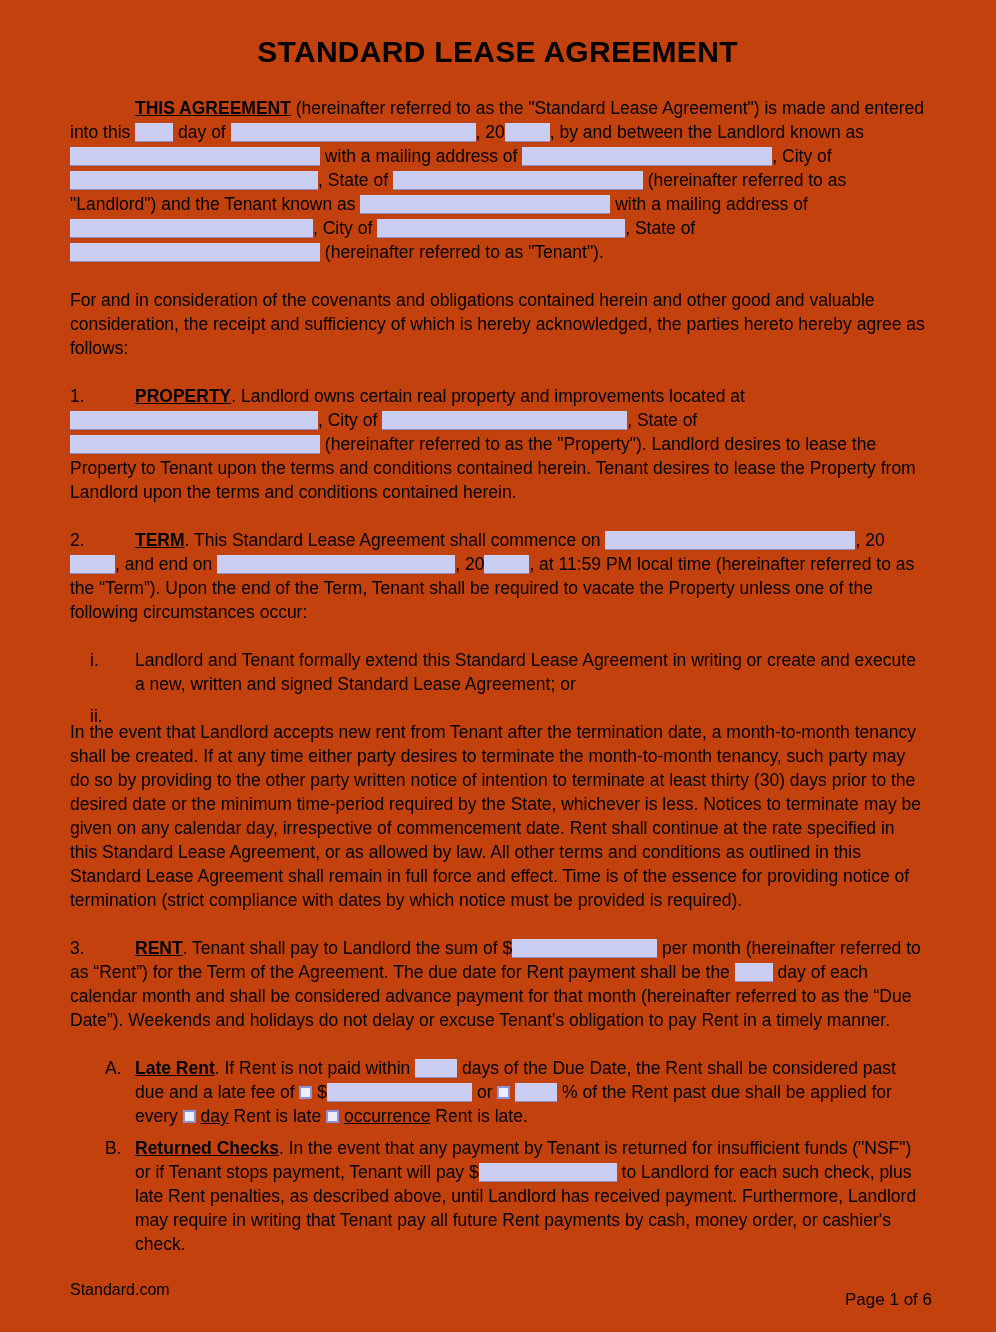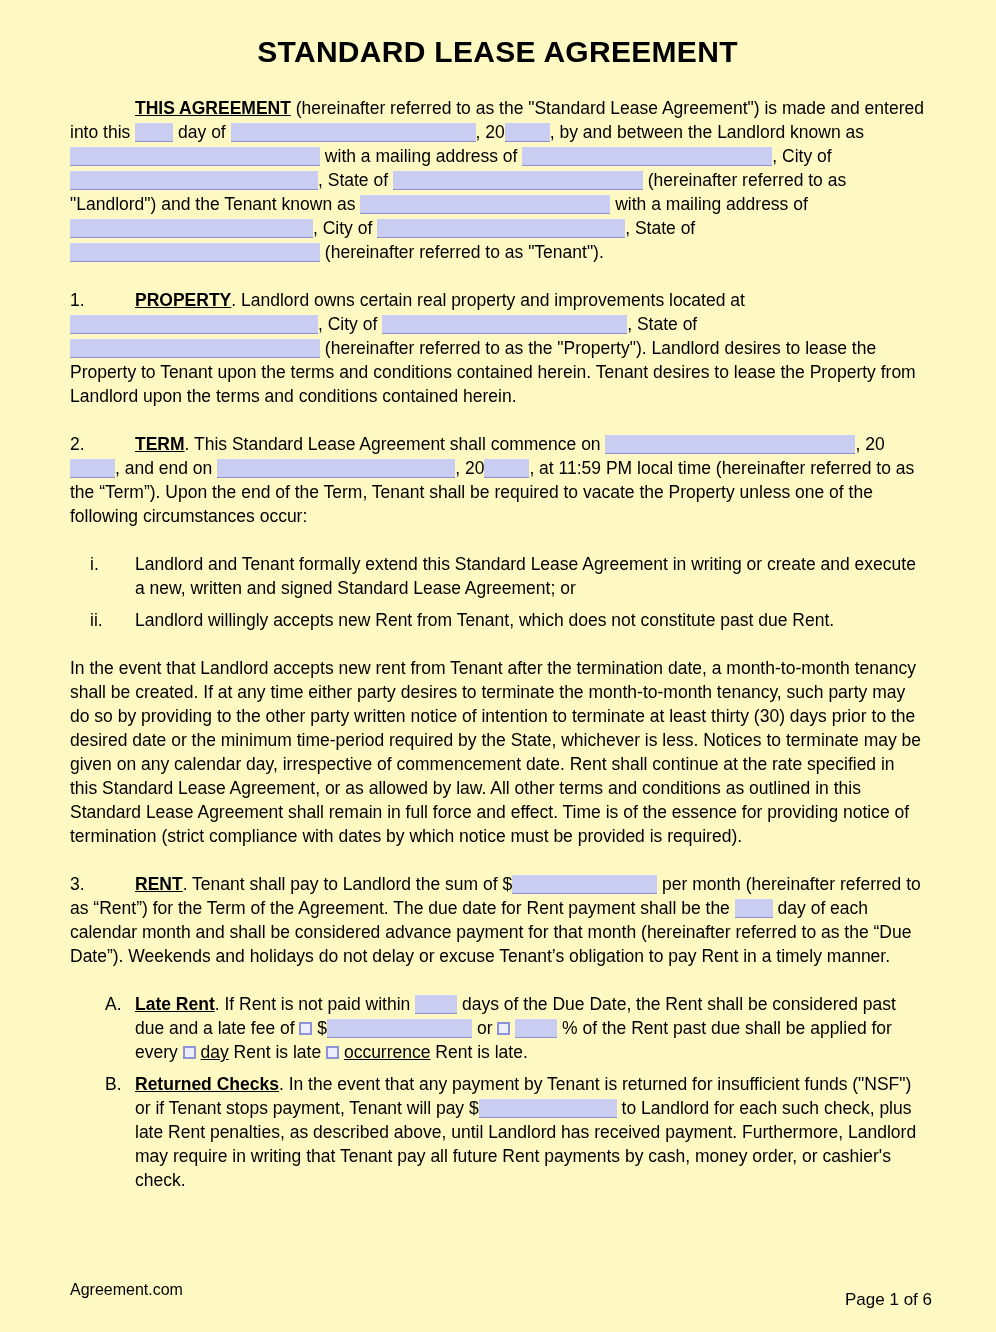--- a/index.html
+++ b/index.html
@@ -1,21 +1,21 @@
 <!DOCTYPE html>
 <html><head>
 <meta charset="utf-8">
 <style>
   * { margin: 0; padding: 0; box-sizing: border-box; }
   html, body { background: #ffffff; }
   .page {
     position: relative;
     width: 996px;
     height: 1332px;
-    background: #fef9c3;
+    background: #c2410c;
     font-family: "Liberation Sans", "DejaVu Sans", sans-serif;
     font-size: 17.5px;
     line-height: 24px;
     color: #000000;
     padding: 34px 71px 0 70px;
     overflow: hidden;
     margin: 0 auto;
   }
   .doc-title {
     text-align: center;
@@ -64,24 +64,25 @@
     font-size: 17px;
   }
 </style>
 </head>
 <body>
 
 <div class="page">
   <div class="doc-title">STANDARD LEASE AGREEMENT</div>
   <div class="doc-body">
       <div class="block paragraph indent-first"><b>THIS AGREEMENT</b><span> (hereinafter referred to as the "Standard Lease Agreement") is made and entered into this </span><span class="field" style="width: 38px;"></span><span> day of </span><span class="field" style="width: 245px;"></span><span>, 20</span><span class="field" style="width: 45px;"></span><span>, by and between the Landlord known as </span><span class="field" style="width: 250px;"></span><span> with a mailing address of </span><span class="field" style="width: 250px;"></span><span>, City of </span><span class="field" style="width: 248px;"></span><span>, State of </span><span class="field" style="width: 250px;"></span><span> (hereinafter referred to as "Landlord") and the Tenant known as </span><span class="field" style="width: 250px;"></span><span> with a mailing address of </span><span class="field" style="width: 243px;"></span><span>, City of </span><span class="field" style="width: 248px;"></span><span>, State of </span><span class="field" style="width: 250px;"></span><span> (hereinafter referred to as "Tenant").</span></div>
+      <div class="block paragraph"><span>For and in consideration of the covenants and obligations contained herein and other good and valuable consideration, the receipt and sufficiency of which is hereby acknowledged, the parties hereto hereby agree as follows:</span></div>
       <div class="block section"><span class="sec-num">1.</span><b>PROPERTY</b><span>. Landlord owns certain real property and improvements located at </span><span class="field" style="width: 248px;"></span><span>, City of </span><span class="field" style="width: 245px;"></span><span>, State of </span><span class="field" style="width: 250px;"></span><span> (hereinafter referred to as the "Property"). Landlord desires to lease the Property to Tenant upon the terms and conditions contained herein. Tenant desires to lease the Property from Landlord upon the terms and conditions contained herein.</span></div>
       <div class="block section"><span class="sec-num">2.</span><b>TERM</b><span>. This Standard Lease Agreement shall commence on </span><span class="field" style="width: 250px;"></span><span>, 20</span><span class="field" style="width: 45px;"></span><span>, and end on </span><span class="field" style="width: 238px;"></span><span>, 20</span><span class="field" style="width: 45px;"></span><span>, at 11:59 PM local time (hereinafter referred to as the “Term”). Upon the end of the Term, Tenant shall be required to vacate the Property unless one of the following circumstances occur:</span></div>
       <div class="block list-item level-roman"><span class="marker">i.</span><span>Landlord and Tenant formally extend this Standard Lease Agreement in writing or create and execute a new, written and signed Standard Lease Agreement; or</span></div>
-      <div class="block list-item level-roman"><span class="marker">ii.</span><span>Landlord willingly accepts new Rent from Tenant, which does not constitute past due Rent.</span></div>
+      <div class="block list-item level-roman"><span class="marker">ii.</span></div>
       <div class="block paragraph"><span>In the event that Landlord accepts new rent from Tenant after the termination date, a month-to-month tenancy shall be created. If at any time either party desires to terminate the month-to-month tenancy, such party may do so by providing to the other party written notice of intention to terminate at least thirty (30) days prior to the desired date or the minimum time-period required by the State, whichever is less. Notices to terminate may be given on any calendar day, irrespective of commencement date. Rent shall continue at the rate specified in this Standard Lease Agreement, or as allowed by law. All other terms and conditions as outlined in this Standard Lease Agreement shall remain in full force and effect. Time is of the essence for providing notice of termination (strict compliance with dates by which notice must be provided is required).</span></div>
       <div class="block section"><span class="sec-num">3.</span><b>RENT</b><span>. Tenant shall pay to Landlord the sum of $</span><span class="field" style="width: 145px;"></span><span> per month (hereinafter referred to as “Rent”) for the Term of the Agreement. The due date for Rent payment shall be the </span><span class="field" style="width: 38px;"></span><span> day of each calendar month and shall be considered advance payment for that month (hereinafter referred to as the “Due Date”). Weekends and holidays do not delay or excuse Tenant’s obligation to pay Rent in a timely manner.</span></div>
       <div class="block list-item level-alpha"><span class="marker">A.</span><b>Late Rent</b><span>. If Rent is not paid within </span><span class="field" style="width: 42px;"></span><span> days of the Due Date, the Rent shall be considered past due and a late fee of </span><span class="checkbox"></span><span> $</span><span class="field" style="width: 145px;"></span><span> or </span><span class="checkbox"></span><span> </span><span class="field" style="width: 42px;"></span><span> % of the Rent past due shall be applied for every </span><span class="checkbox"></span><span> </span><span class="underline">day</span><span> Rent is late </span><span class="checkbox"></span><span> </span><span class="underline">occurrence</span><span> Rent is late.</span></div>
       <div class="block list-item level-alpha"><span class="marker">B.</span><b>Returned Checks</b><span>. In the event that any payment by Tenant is returned for insufficient funds ("NSF") or if Tenant stops payment, Tenant will pay $</span><span class="field" style="width: 138px;"></span><span> to Landlord for each such check, plus late Rent penalties, as described above, until Landlord has received payment. Furthermore, Landlord may require in writing that Tenant pay all future Rent payments by cash, money order, or cashier's check.</span></div>
     </div>
-  <div class="footer-left">Agreement.com</div>
+  <div class="footer-left">Standard.com</div>
   <div class="footer-right">Page 1 of 6</div>
 </div>
 
 </body></html>

